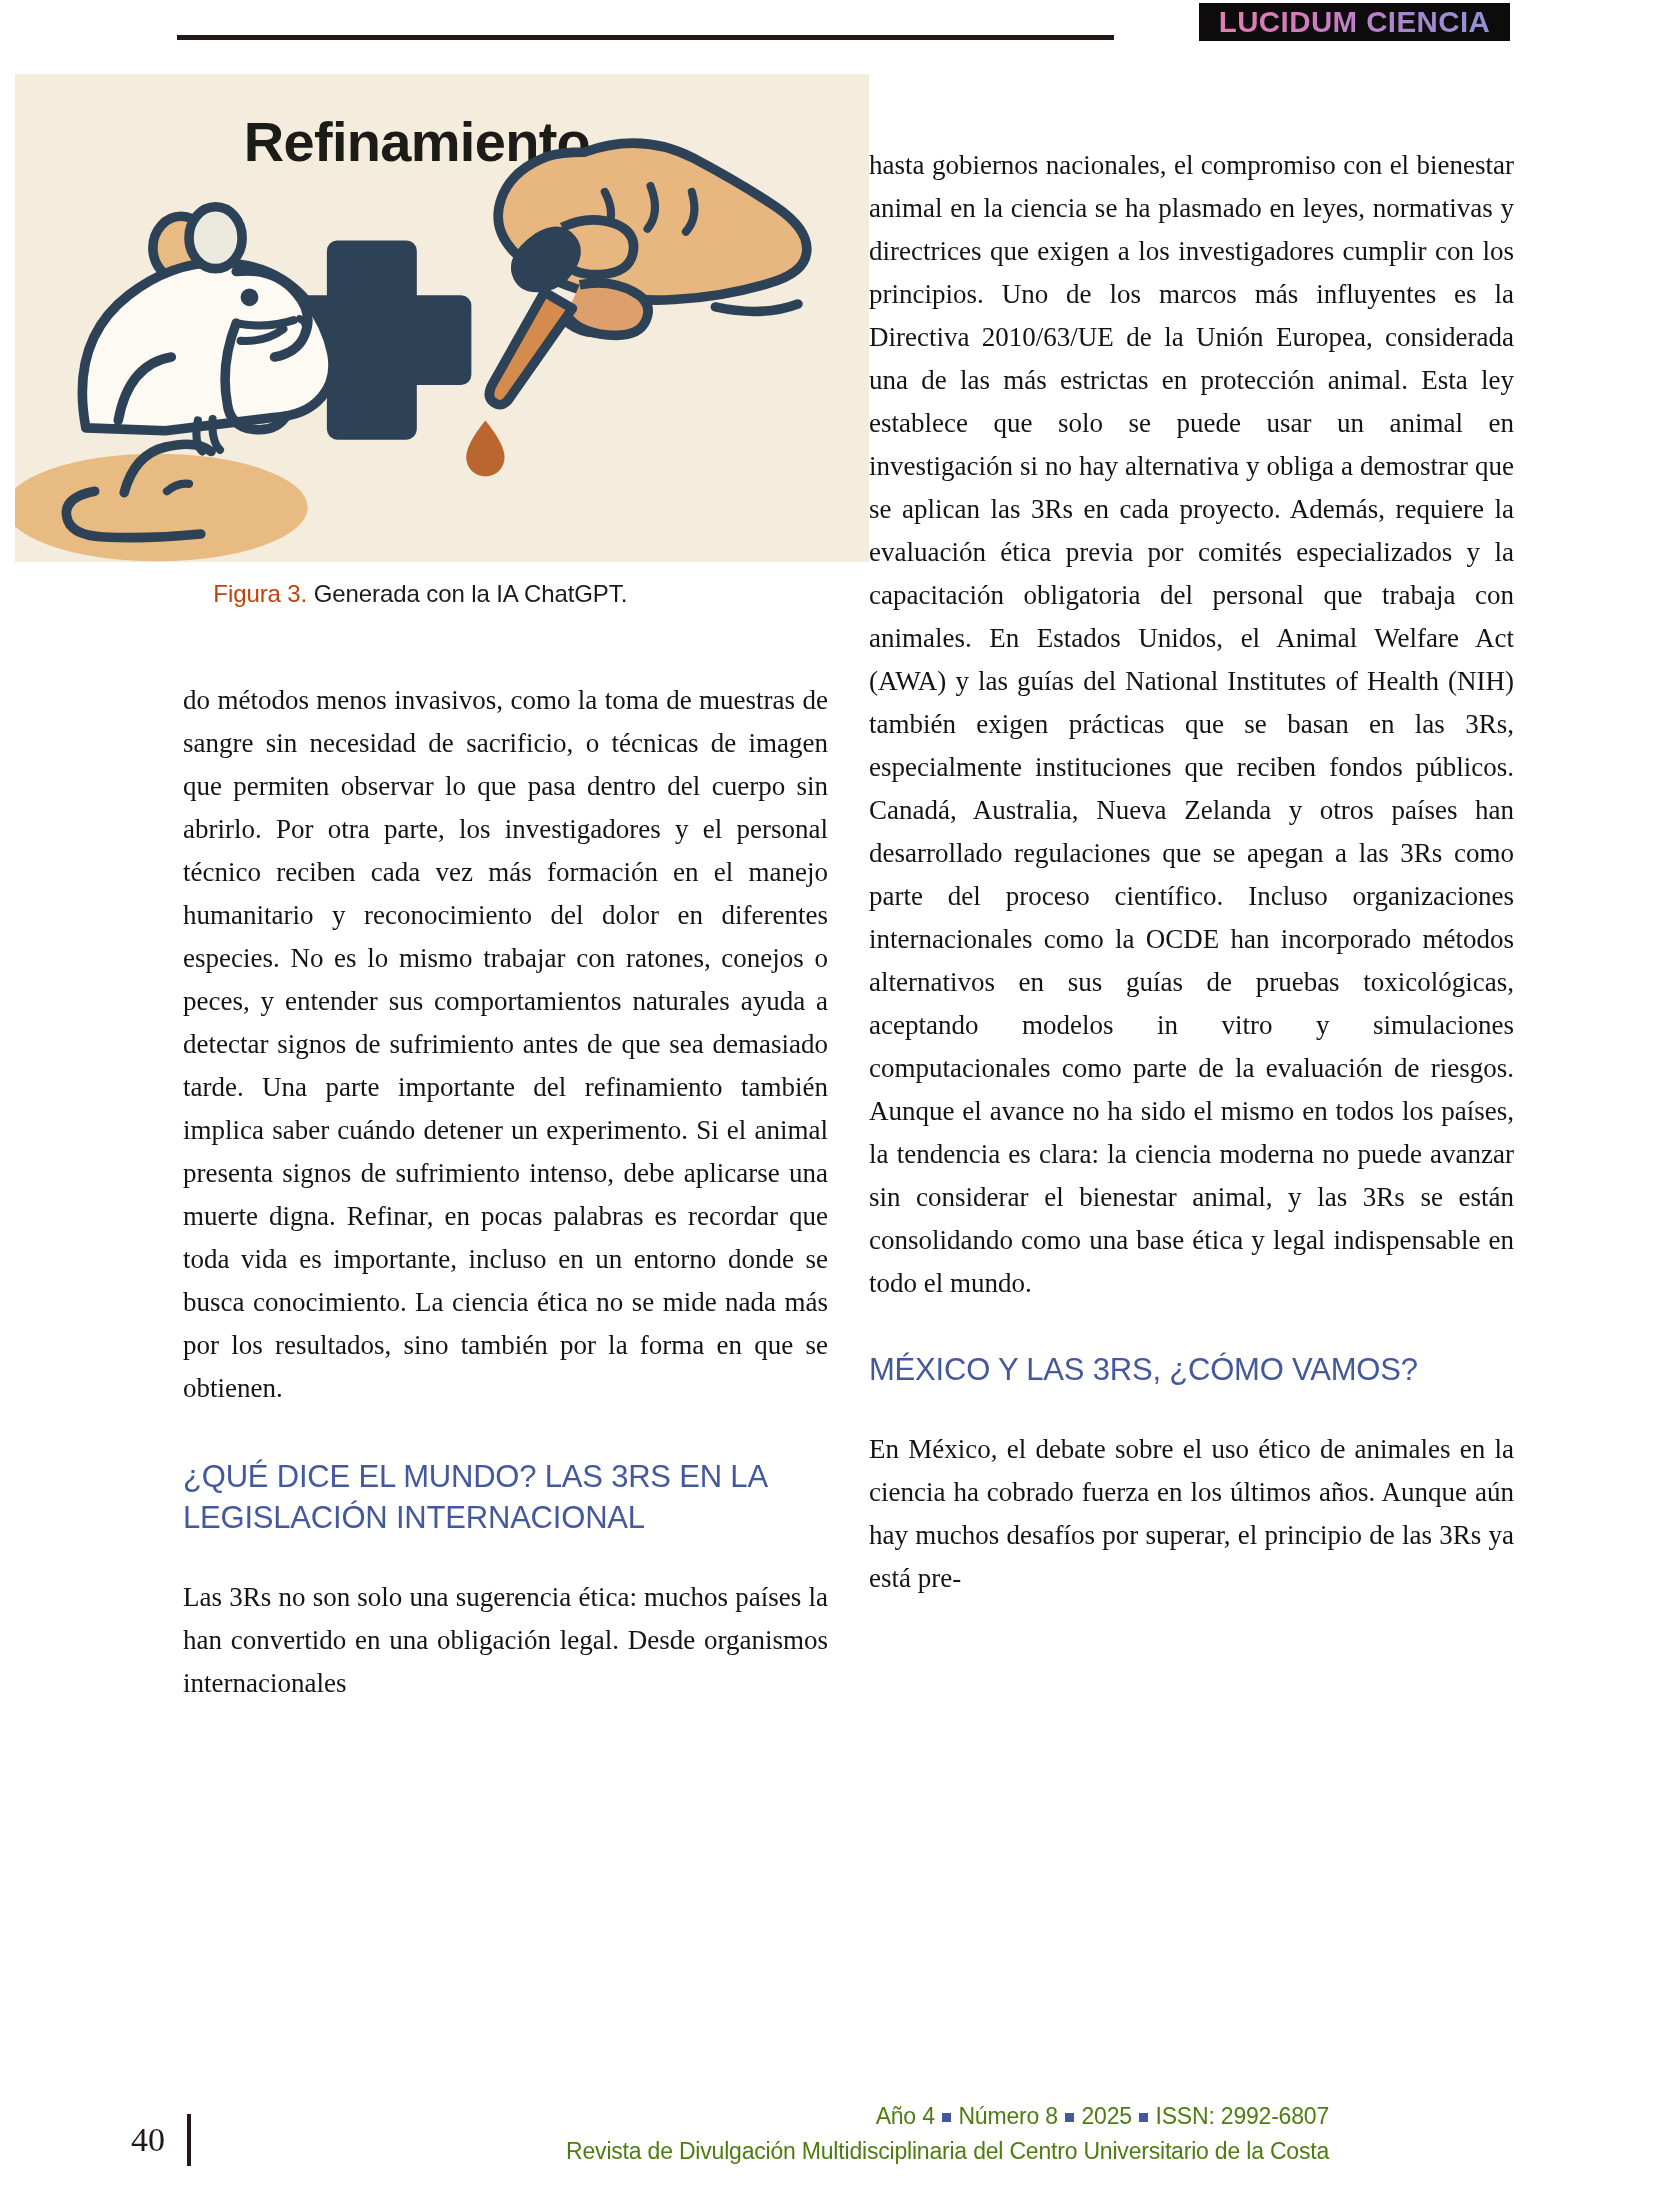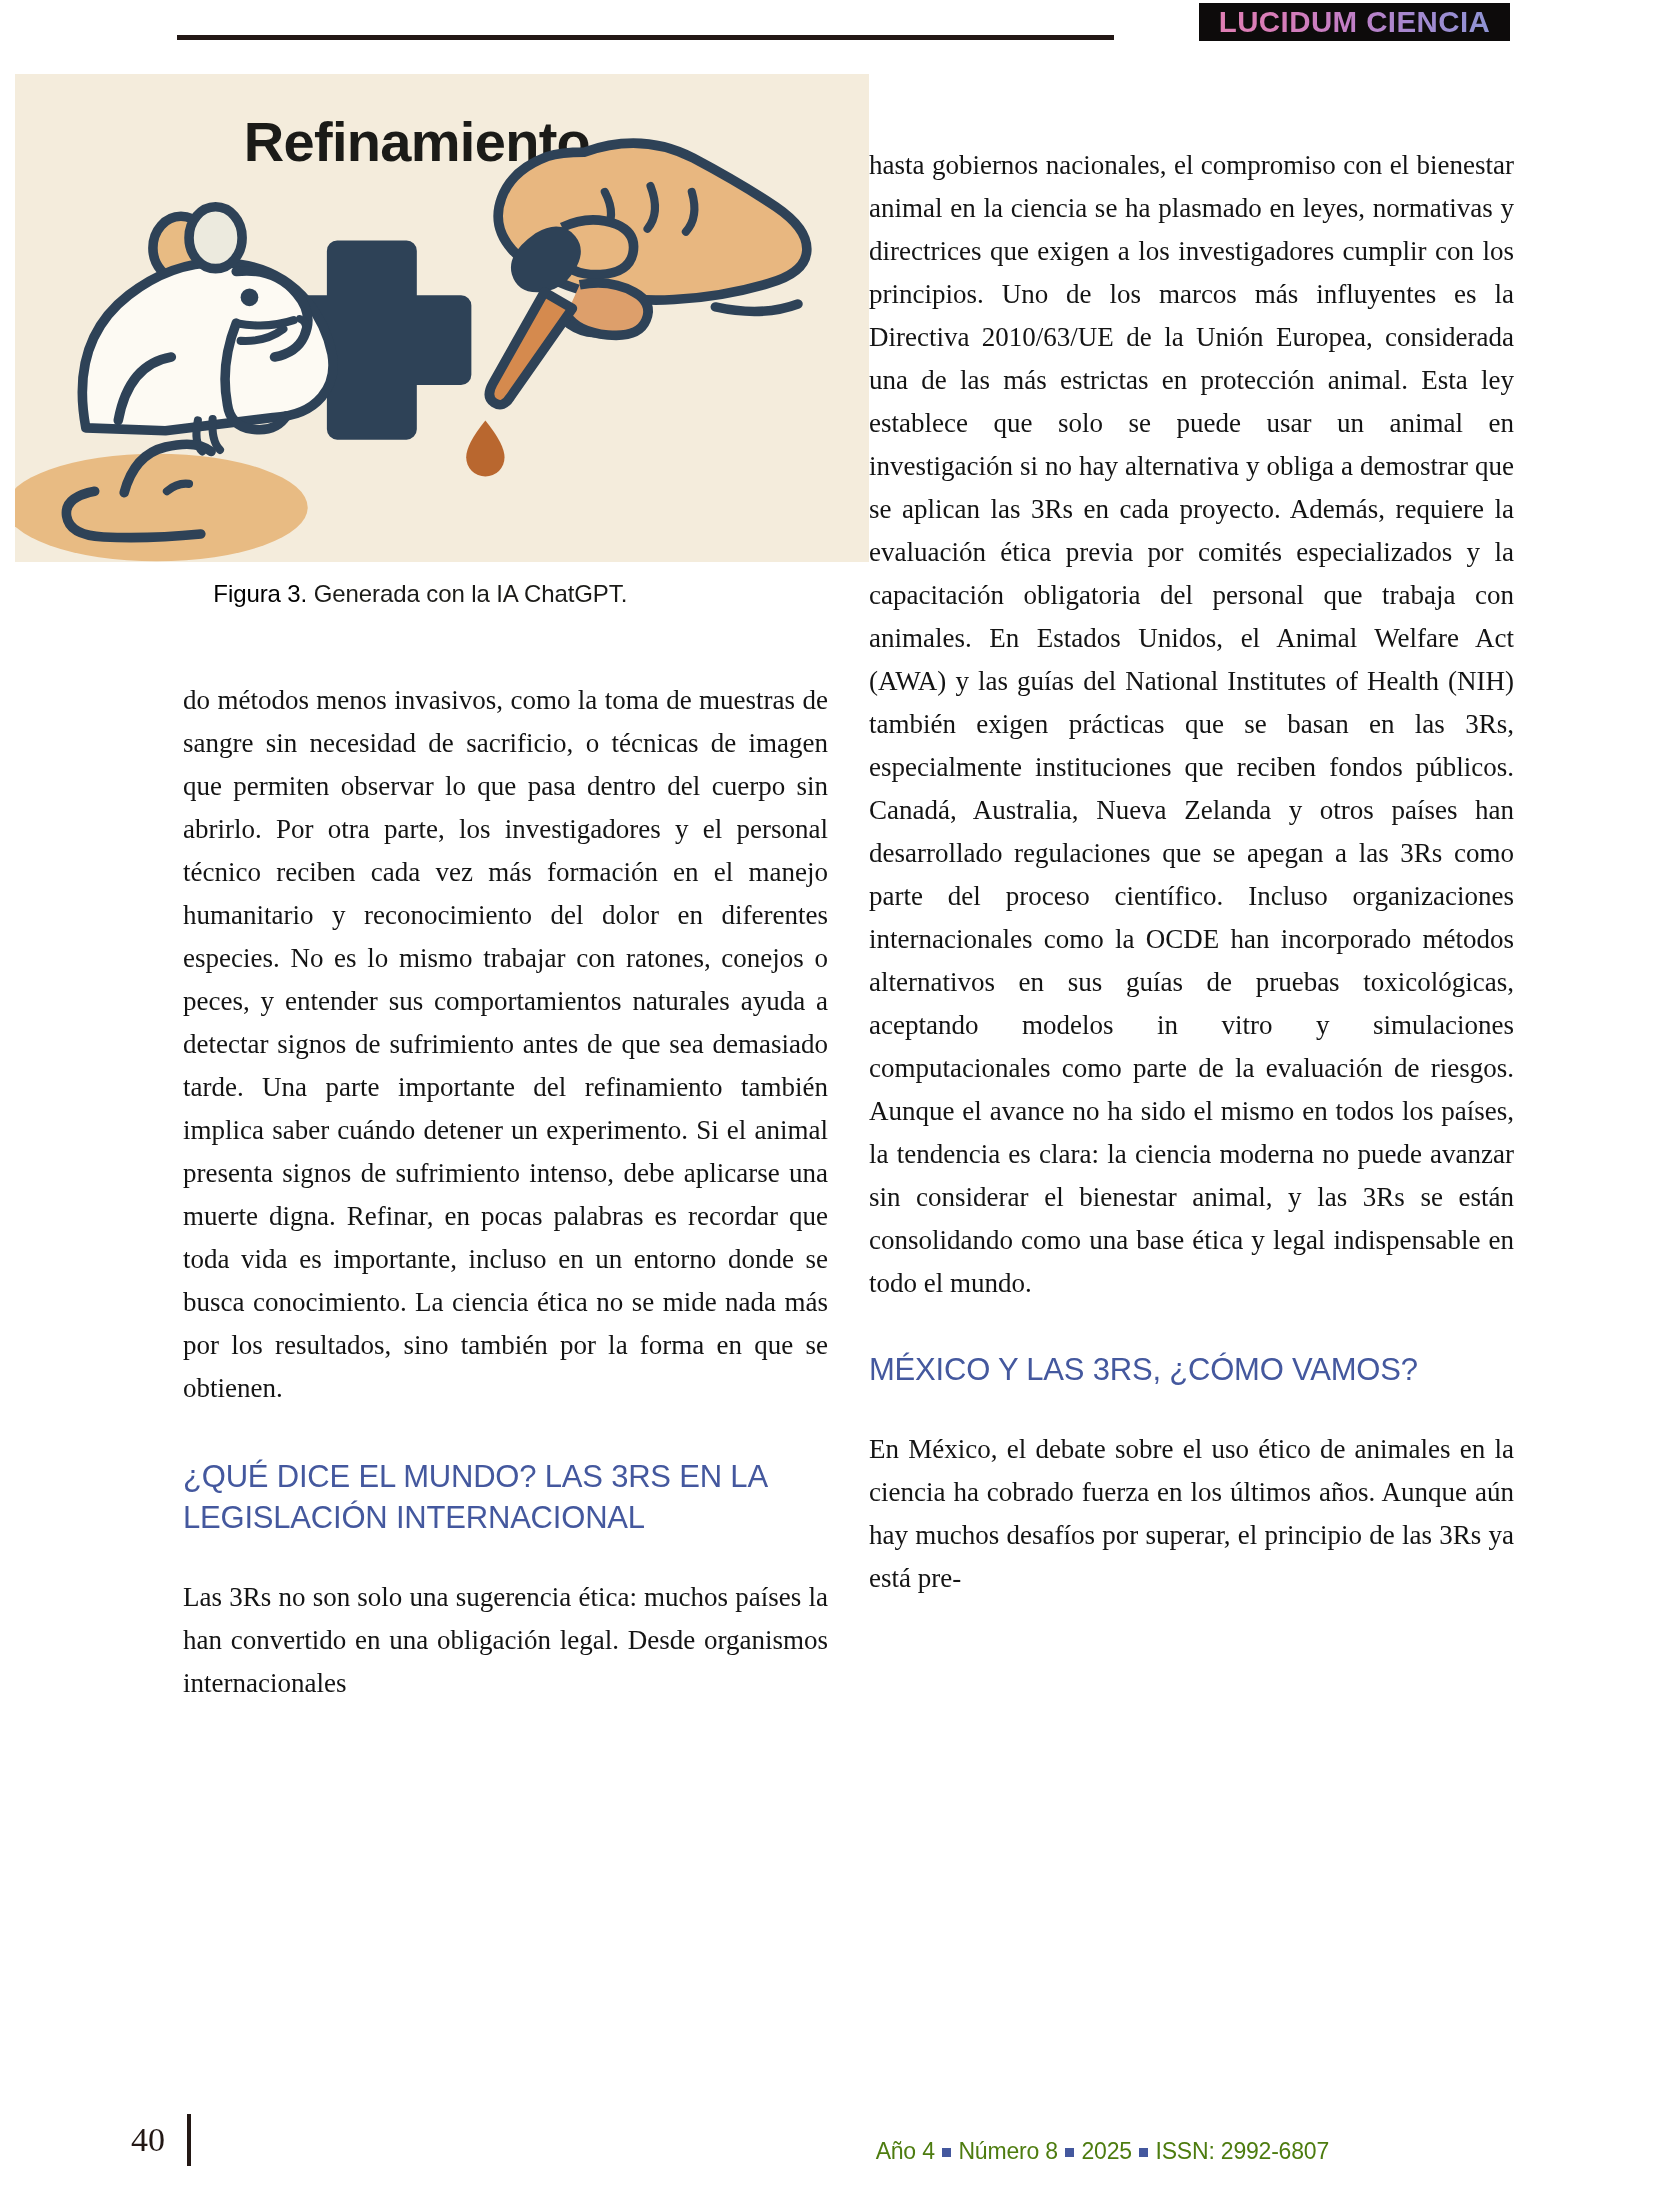--- a/index.html
+++ b/index.html
@@ -89,21 +89,21 @@
   }
   .figure-caption {
     margin-top: 17.7px;
     text-align: center;
     font-family: "Liberation Sans", sans-serif;
     font-size: 24px;
     color: #1b1b18;
     letter-spacing: -0.1px;
   }
   .figure-caption .lead {
-    color: #000000;
+    color: #c2410c;
     text-align: center;
   }
 
   
   .col {
     position: absolute;
     width: 645px;
   }
   .col-left  { left: 183px;  top: 679px; }
   .col-right { left: 869px; top: 144px; }
@@ -278,15 +278,16 @@
 
 <div class="footer">
   <div class="page-number-wrap">
     <span class="page-number">40</span>
     <span class="page-rule"></span>
   </div>
   <div class="footer-lines">
     <div>
       <span>Año 4</span><span class="sep-square"></span><span>Número 8</span><span class="sep-square"></span><span>2025</span><span class="sep-square"></span><span>ISSN: 2992-6807</span>
     </div>
+    <div>Revista de Divulgación Multidisciplinaria del Centro Universitario de la Costa</div>
   </div>
 </div>
 
 
 </body></html>

